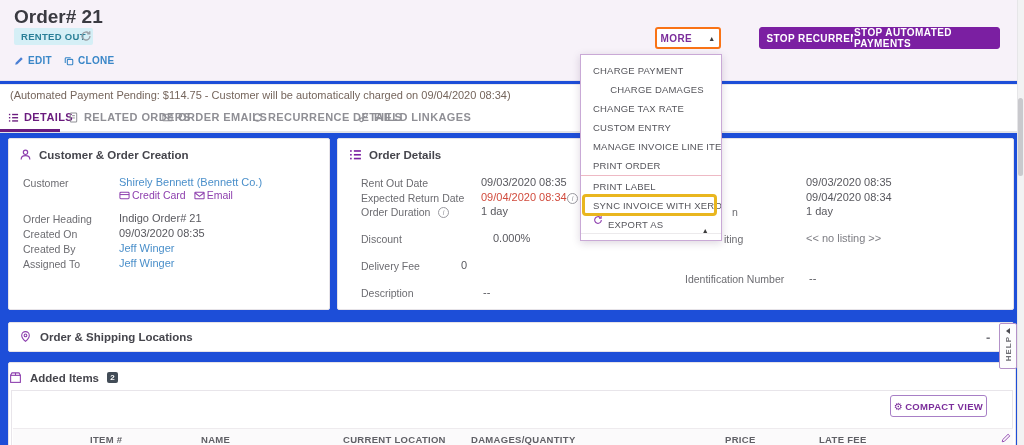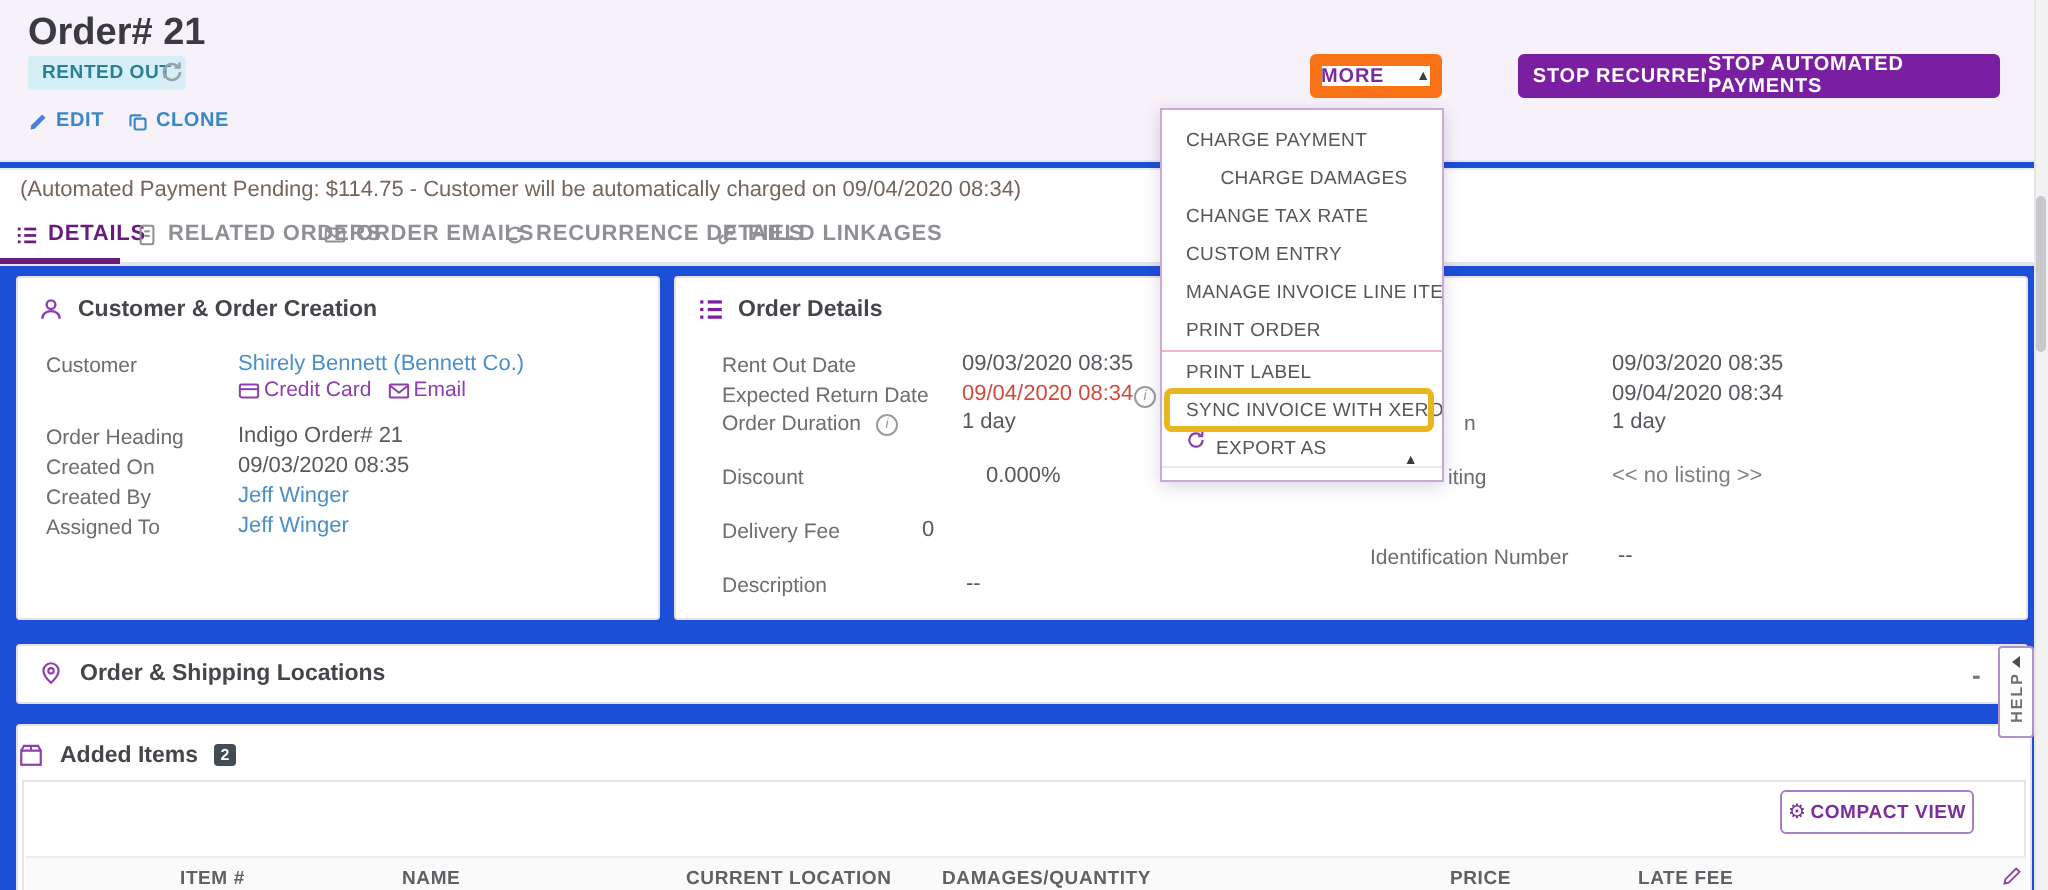--- a/index.html
+++ b/index.html
@@ -7,21 +7,21 @@
   .screen{position:relative;width:1024px;height:445px;overflow:hidden;background:#1d4ed8;}
   .abs{position:absolute;}
   
   .top-band{left:0;top:0;width:1024px;height:80px;background:#f7f2f9;border-bottom:1px solid #e9e4ed;}
   .page-title{left:14px;top:6px;font-size:19px;font-weight:700;color:#3a3a41;}
   .status-badge{left:14px;top:28px;background:#d5eff6;color:#2a7f97;font-size:9.5px;font-weight:700;padding:3px 7px;border-radius:2px;letter-spacing:.3px;}
   .refresh-top{left:80px;top:30px;color:#9aa0a6;}
   .link-row{top:55px;font-size:10px;font-weight:700;color:#3a87c8;letter-spacing:.3px;display:flex;align-items:center;gap:4px;cursor:pointer;}
   .btn{position:absolute;top:27px;height:22px;border-radius:3px;font-size:10px;font-weight:700;letter-spacing:.4px;display:flex;align-items:center;justify-content:center;box-sizing:border-box;cursor:pointer;}
   .btn-primary{background:#7b1fa2;color:#fff;border:1px solid #7b1fa2;}
-  .btn-more{left:655px;width:66px;background:#fff;color:#7b2d9b;border:6px solid #f97316;gap:16px;}
+  .btn-more{left:655px;width:66px;background:#fff;color:#7b2d9b;border:2px solid #f97316;gap:16px;}
   .btn-more .caret{color:#3c3c3c;font-size:7px;}
   
   .notif-bar{left:0;top:84px;width:1024px;height:20px;background:#fff;border-top:1px solid #ecebed;border-bottom:1px solid #ecebed;display:flex;align-items:center;}
   .notif-text{margin-left:10px;font-size:11px;color:#75655c;}
   
   .tab-bar{left:0;top:105px;width:1024px;height:26px;background:#fff;border-bottom:2px solid #e4e4e6;}
   .tab{position:absolute;top:0;height:24px;display:flex;align-items:center;gap:5px;font-size:11px;font-weight:700;letter-spacing:.4px;color:#8f8f95;cursor:pointer;}
   .tab.active{color:#6a1b7e;}
   .tab-underline{left:0;top:129px;width:60px;height:3px;background:#6a1b7e;}
   

